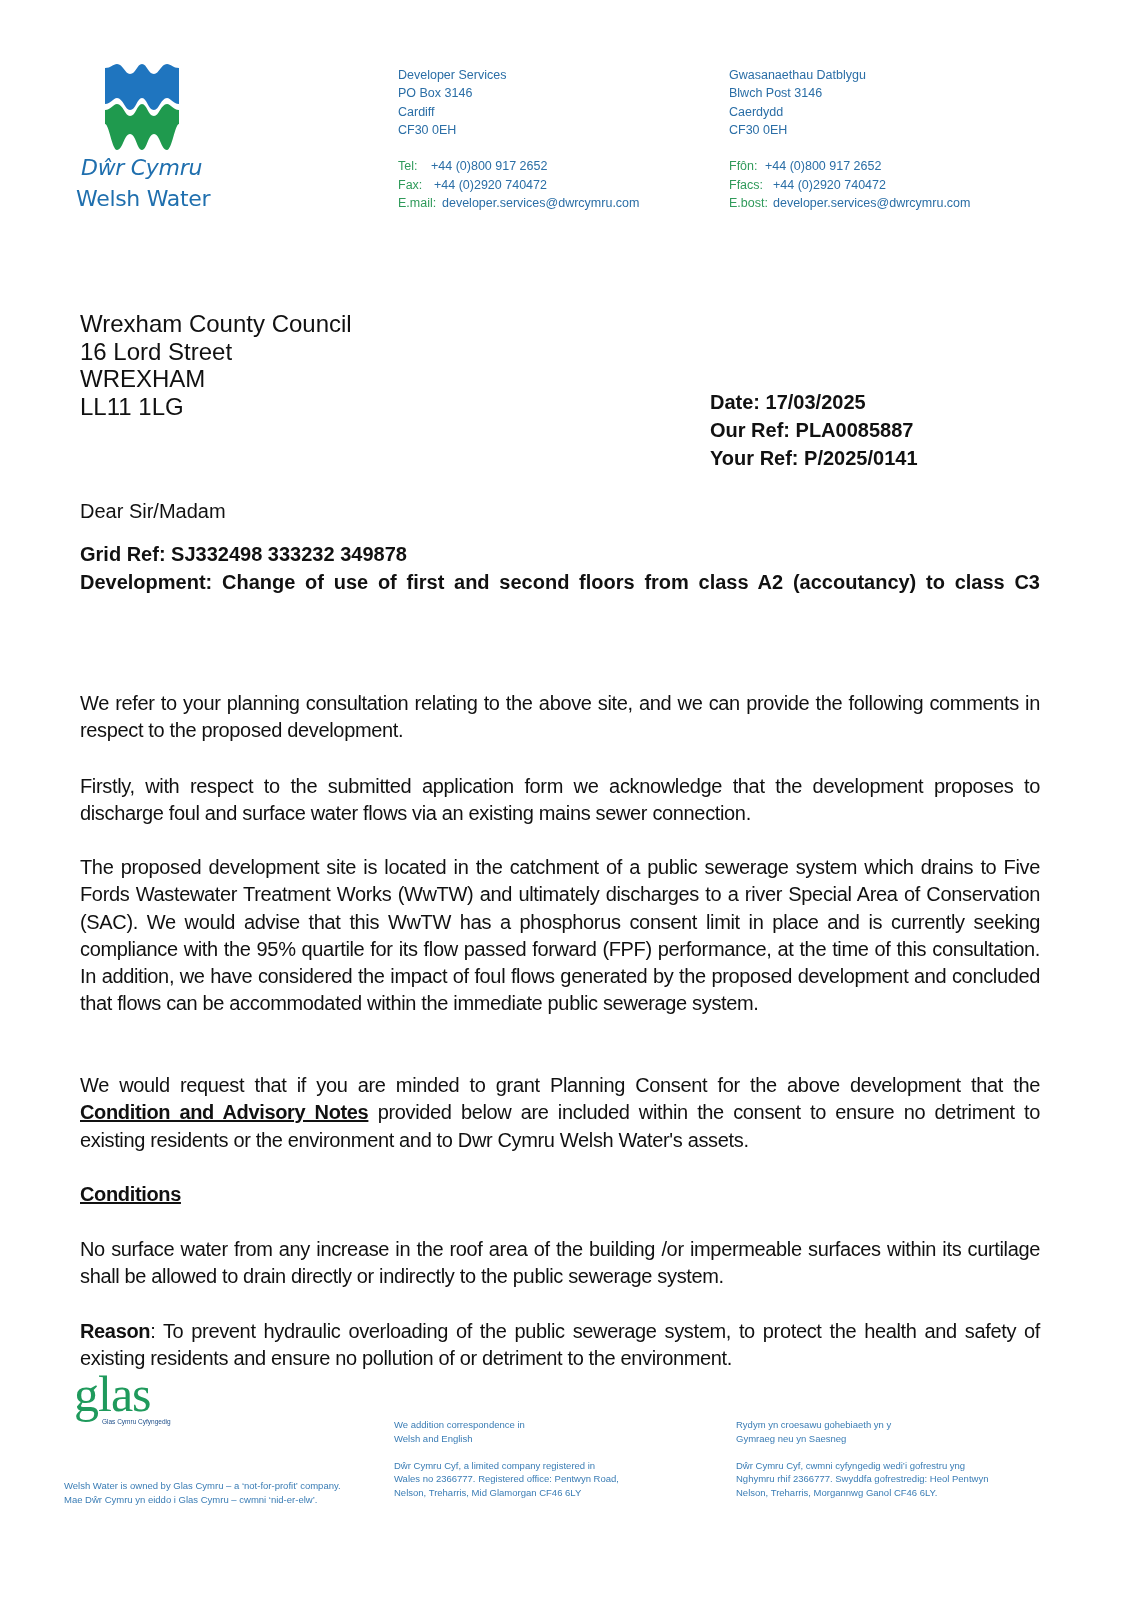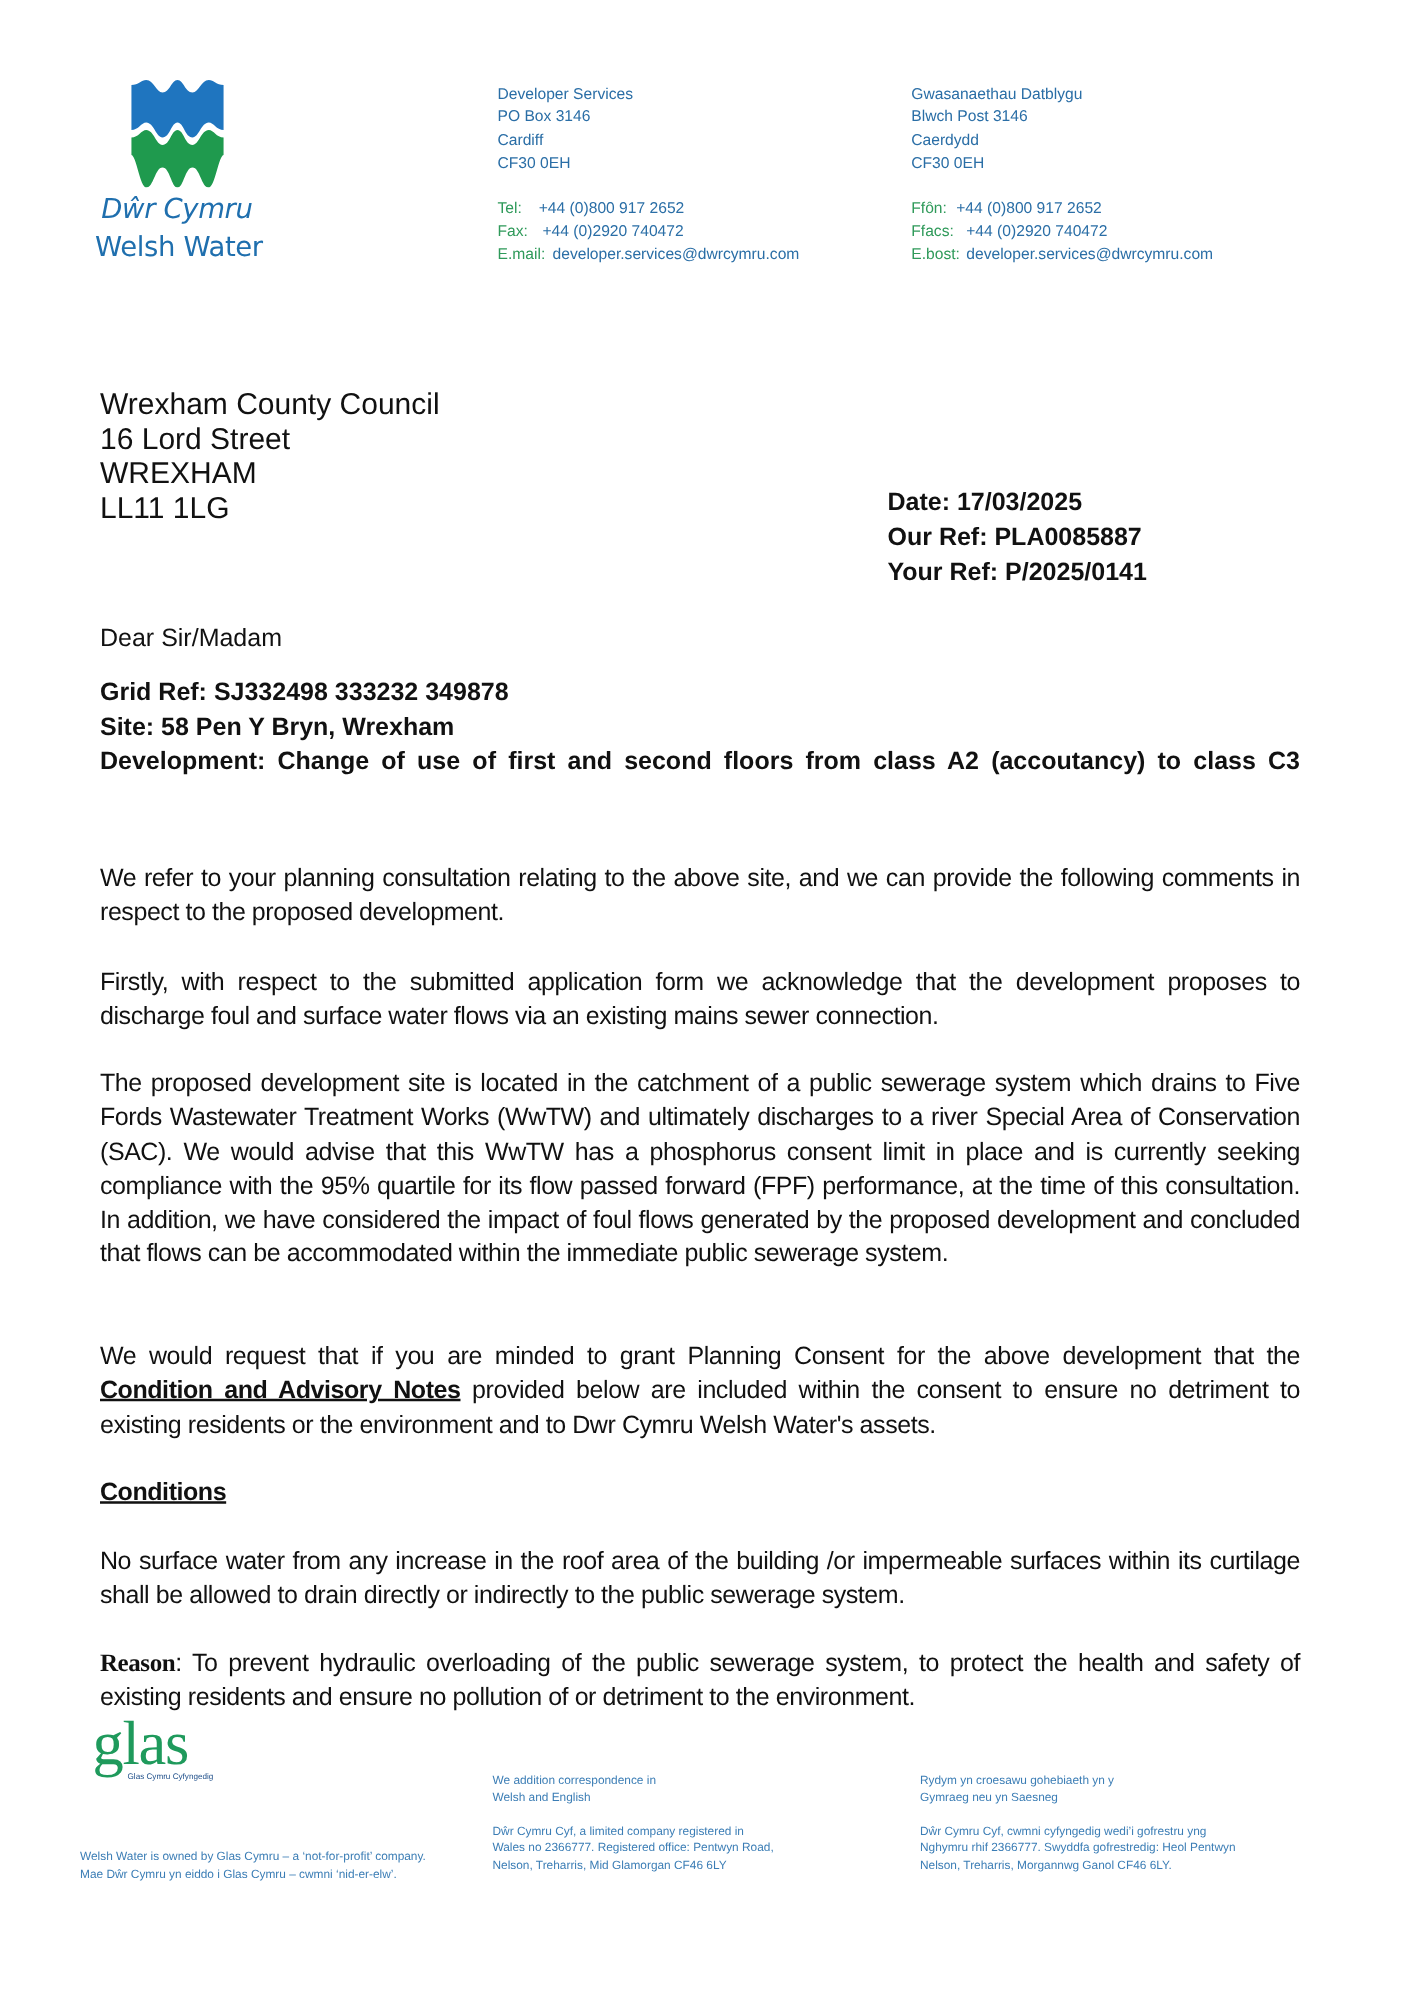--- a/index.html
+++ b/index.html
@@ -59,21 +59,21 @@
       word-spacing: 0px;
     }
     .p1 { top: 690px; }
     .p2 { top: 773px; }
     .p3 { top: 854px; }
     .p4 { top: 1072px; }
     .p5 { top: 1181px; }
     .p6 { top: 1236px; }
     .p7 { top: 1318px; }
     .u-bold { font-weight: bold; text-decoration: underline; }
-    .bold { font-weight: bold; font-family: Liberation Serif, serif; }
+    .bold { font-weight: bold; }
 
     
     .glas { position: absolute; left: 74px; top: 1372px; }
     .glas .word {
       font-family: "Liberation Serif", serif;
       font-size: 50px;
       color: #1f9a5c;
       line-height: 44px;
       letter-spacing: -1px;
     }
@@ -152,21 +152,20 @@
   <div class="refs">
     <div>Date: 17/03/2025</div>
     <div>Our Ref: PLA0085887</div>
     <div>Your Ref: P/2025/0141</div>
   </div>
 
   <div class="salutation">Dear Sir/Madam</div>
 
   <div class="subject">
     <div>Grid Ref: SJ332498 333232 349878</div>
-    <div>Site: 58 Pen Y Bryn, Wrexham</div>
     <div class="justify">Development: Change of use of first and second floors from class A2 (accoutancy) to class C3</div>
   </div>
 
   <div class="body-text p1">We refer to your planning consultation relating to the above site, and we can provide the following comments in respect to the proposed development.</div>
   <div class="body-text p2">Firstly, with respect to the submitted application form we acknowledge that the development proposes to discharge foul and surface water flows via an existing mains sewer connection.</div>
   <div class="body-text p3">The proposed development site is located in the catchment of a public sewerage system which drains to Five Fords Wastewater Treatment Works (WwTW) and ultimately discharges to a river Special Area of Conservation (SAC). We would advise that this WwTW has a phosphorus consent limit in place and is currently seeking compliance with the 95% quartile for its flow passed forward (FPF) performance, at the time of this consultation. In addition, we have considered the impact of foul flows generated by the proposed development and concluded that flows can be accommodated within the immediate public sewerage system.</div>
   <div class="body-text p5 u-bold">Conditions</div>
   <div class="body-text p4">
     <span>We would request that if you are minded to grant Planning Consent for the above development that the </span><span class="u-bold">Condition and Advisory Notes</span><span> provided below are included within the consent to ensure no detriment to existing residents or the environment and to Dwr Cymru Welsh Water's assets.</span>
   </div>

